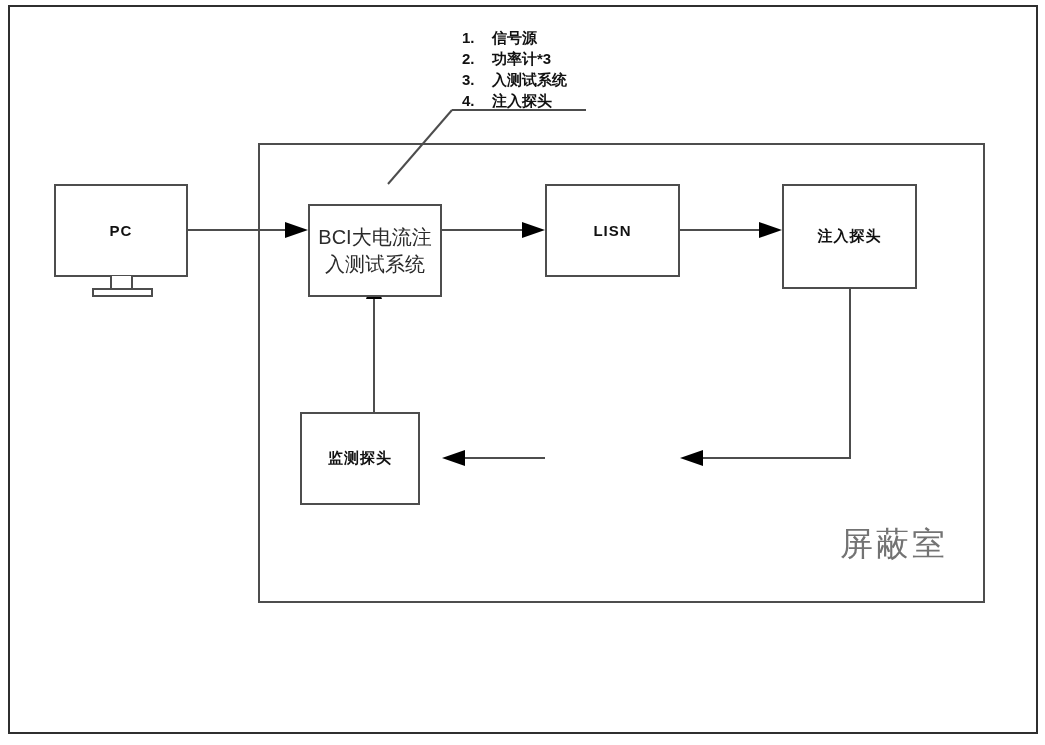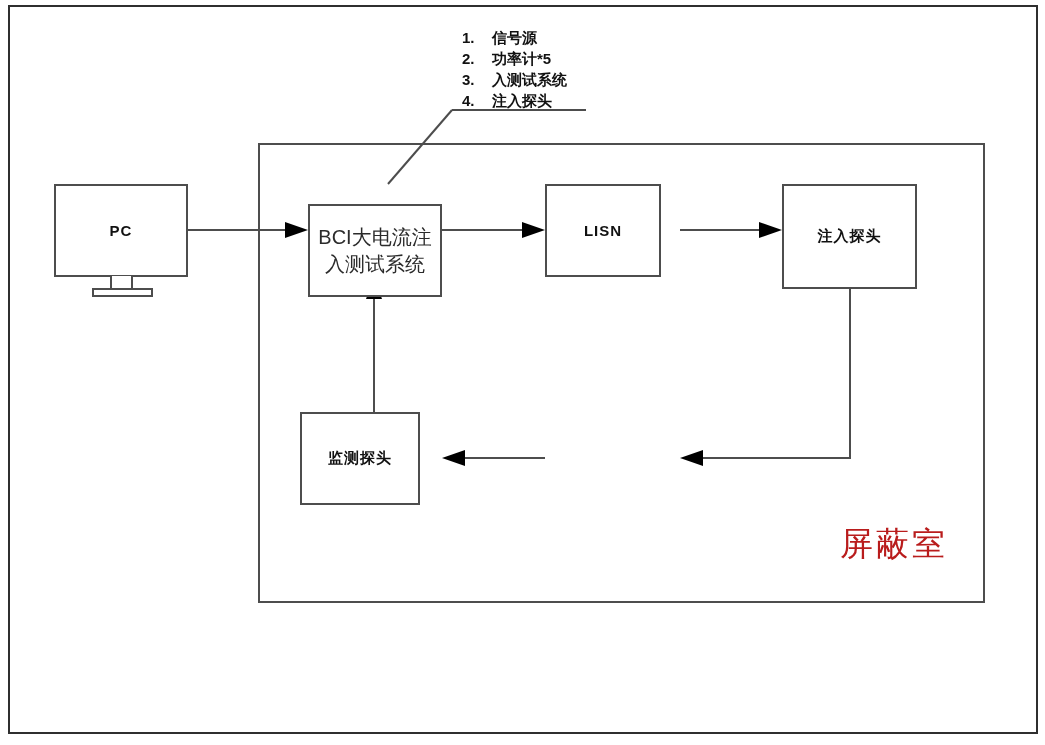--- a/index.html
+++ b/index.html
@@ -43,21 +43,21 @@
     justify-content: center;
     text-align: center;
   }
   .block .lbl {
     font-weight: bold;
     font-size: 15px;
     letter-spacing: 1px;
   }
   .block-pc        { left: 54px;  top: 184px; width: 134px; height: 93px; }
   .block-bci       { left: 308px; top: 184px; width: 134px; height: 93px; margin-top: 20px; }
-  .block-lisn      { left: 545px; top: 184px; width: 116px; height: 93px; align-items: center; }
+  .block-lisn      { left: 545px; top: 184px; width: 135px; height: 93px; align-items: center; }
   .block-injection { left: 782px; top: 184px; width: 135px; height: 105px; }
   .block-monitor   { left: 300px; top: 412px; width: 120px; height: 93px; }
   .block-eut       { left: 545px; top: 412px; width: 135px; height: 93px; }
   .block-bci .bci-text {
     font-size: 20px;
     font-weight: normal;
     line-height: 1.35;
     color: #2b2b2b;
   }
   .pc-neck {
@@ -86,21 +86,21 @@
     display: flex;
     line-height: 21px;
     white-space: nowrap;
   }
   .annotation-num { width: 30px; }
   .shield-label {
     position: absolute;
     left: 840px; top: 522px;
     font-size: 33px;
     letter-spacing: 3px;
-    color: #b91c1c;
+    color: #737373;
     font-weight: normal;
   }
 </style>
 </head>
 <body>
 
 <div class="canvas">
 
   <div class="outer-frame"></div>
   <div class="shield-room"></div>
@@ -143,21 +143,21 @@
     </g>
   </svg>
 
   <div class="annotation-list">
     <div class="annotation-row">
       <span class="annotation-num">1.</span>
       <span>信号源</span>
     </div>
     <div class="annotation-row">
       <span class="annotation-num">2.</span>
-      <span>功率计*5</span>
+      <span>功率计*3</span>
     </div>
     <div class="annotation-row">
       <span class="annotation-num">3.</span>
       <span>入测试系统</span>
     </div>
     <div class="annotation-row">
       <span class="annotation-num">4.</span>
       <span>注入探头</span>
     </div>
   </div>

